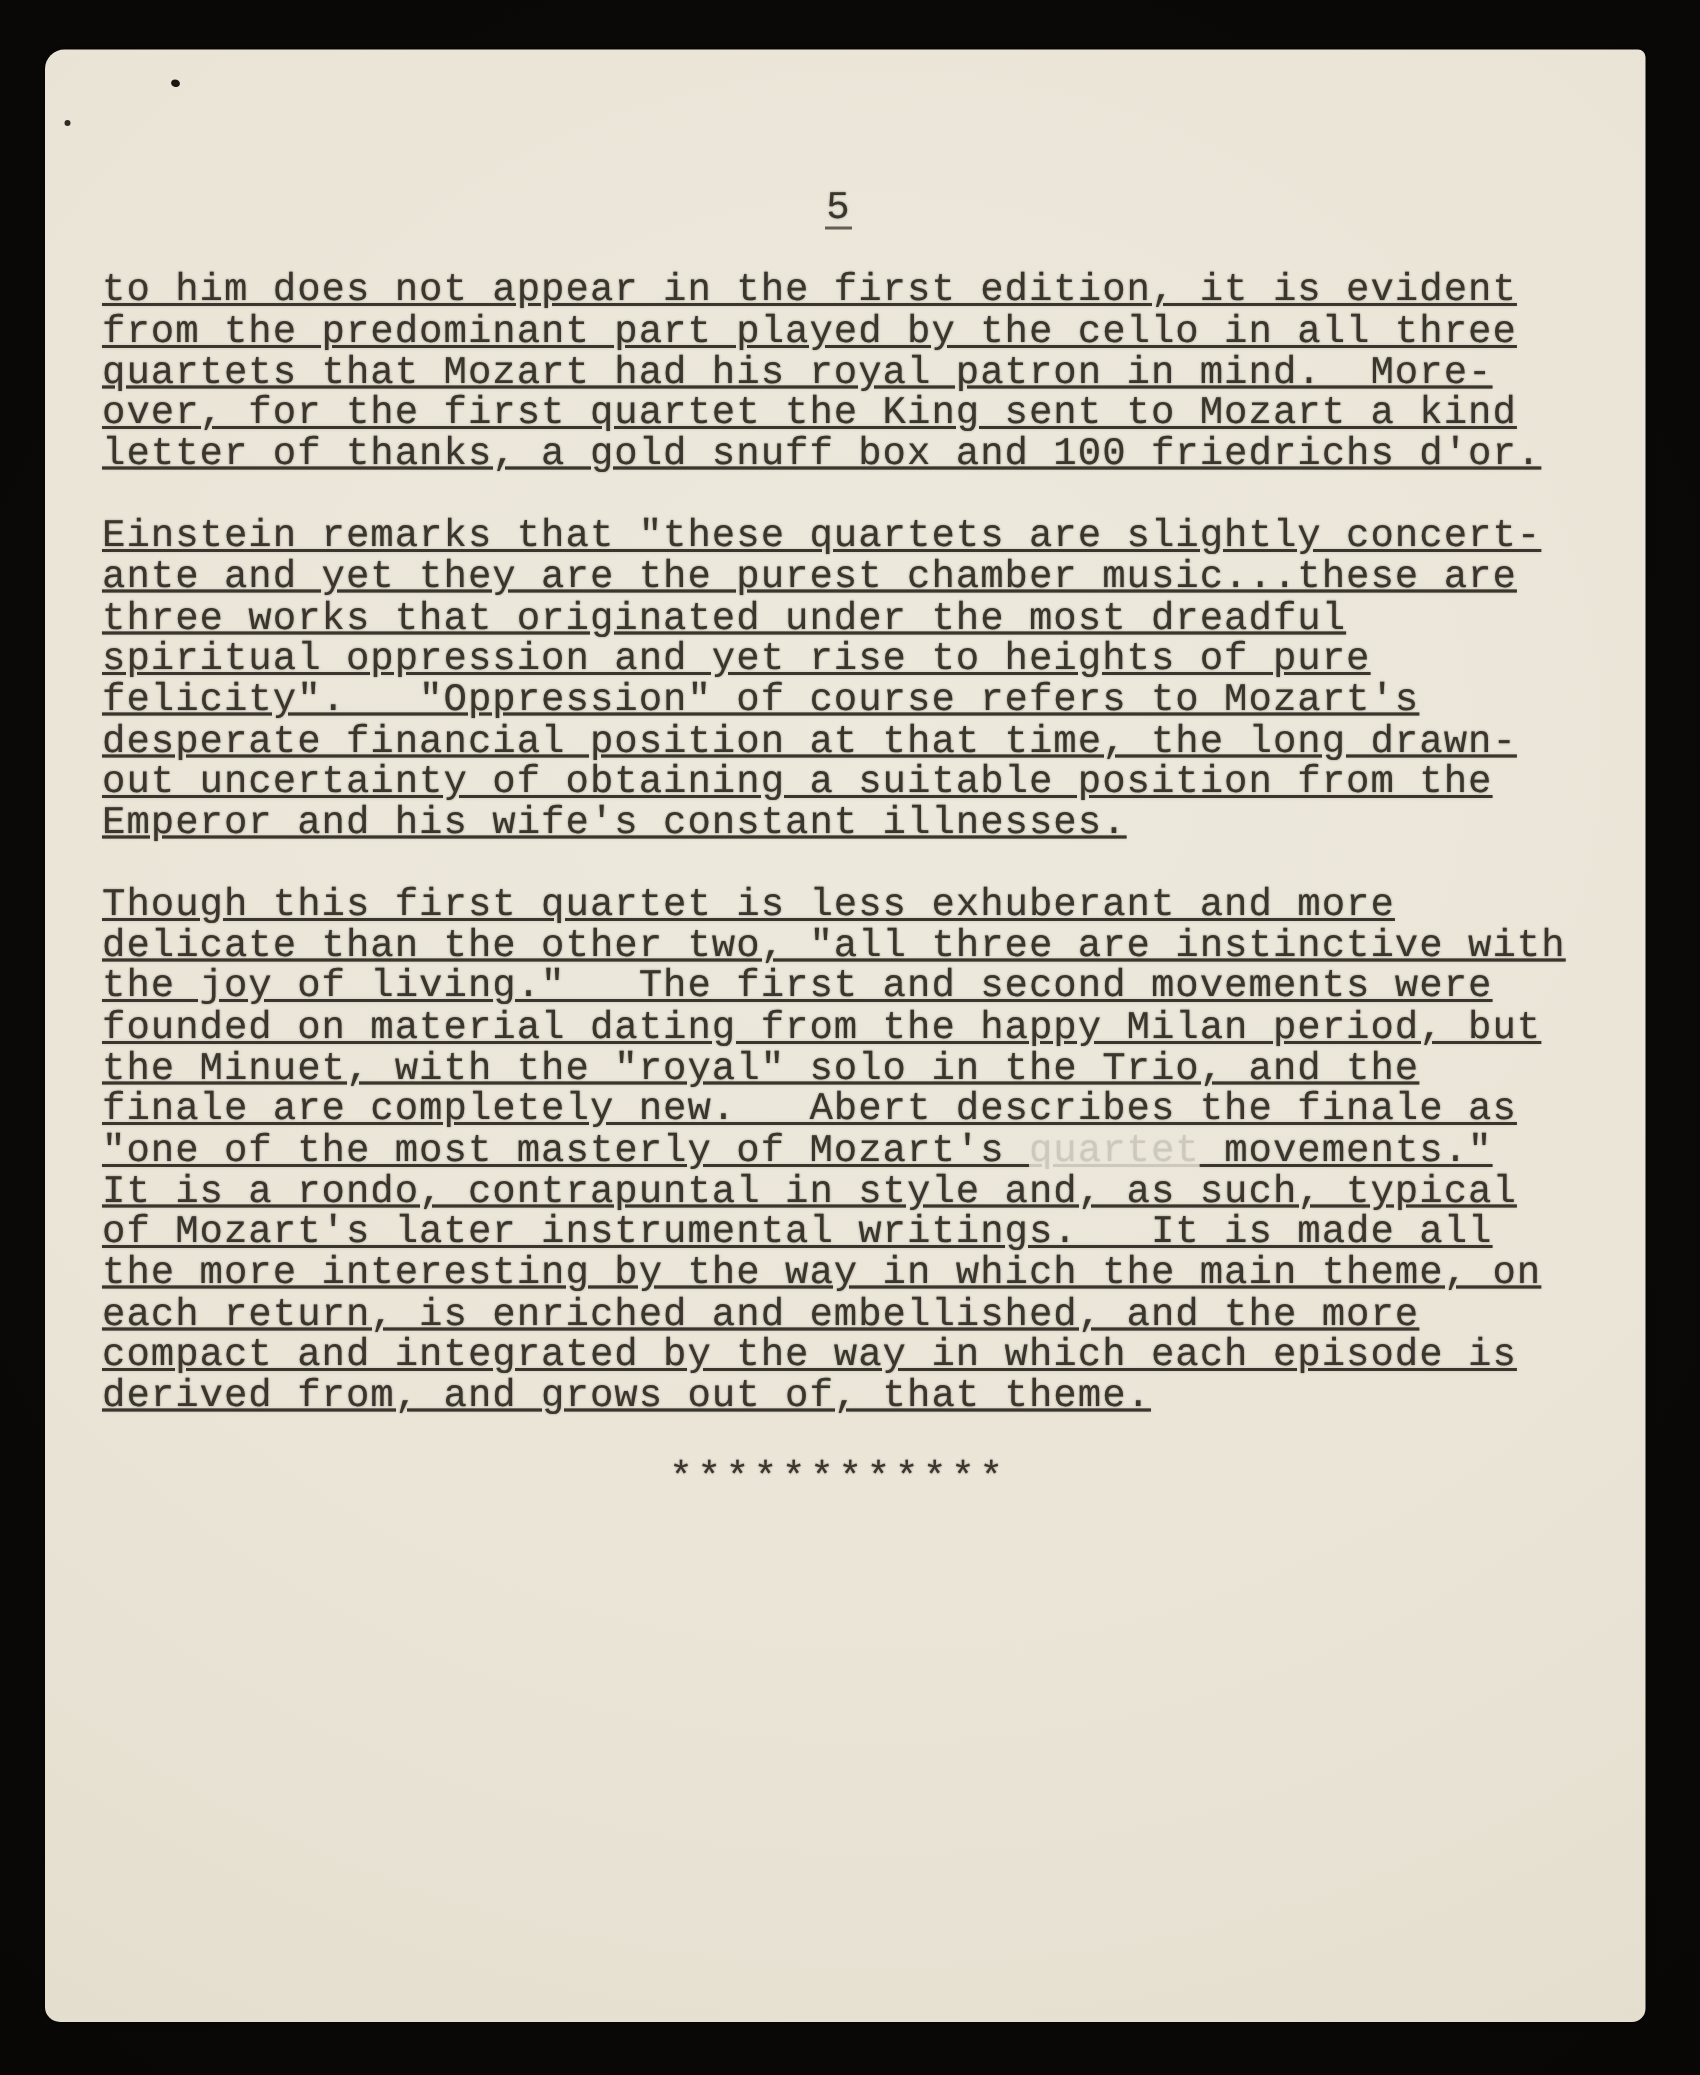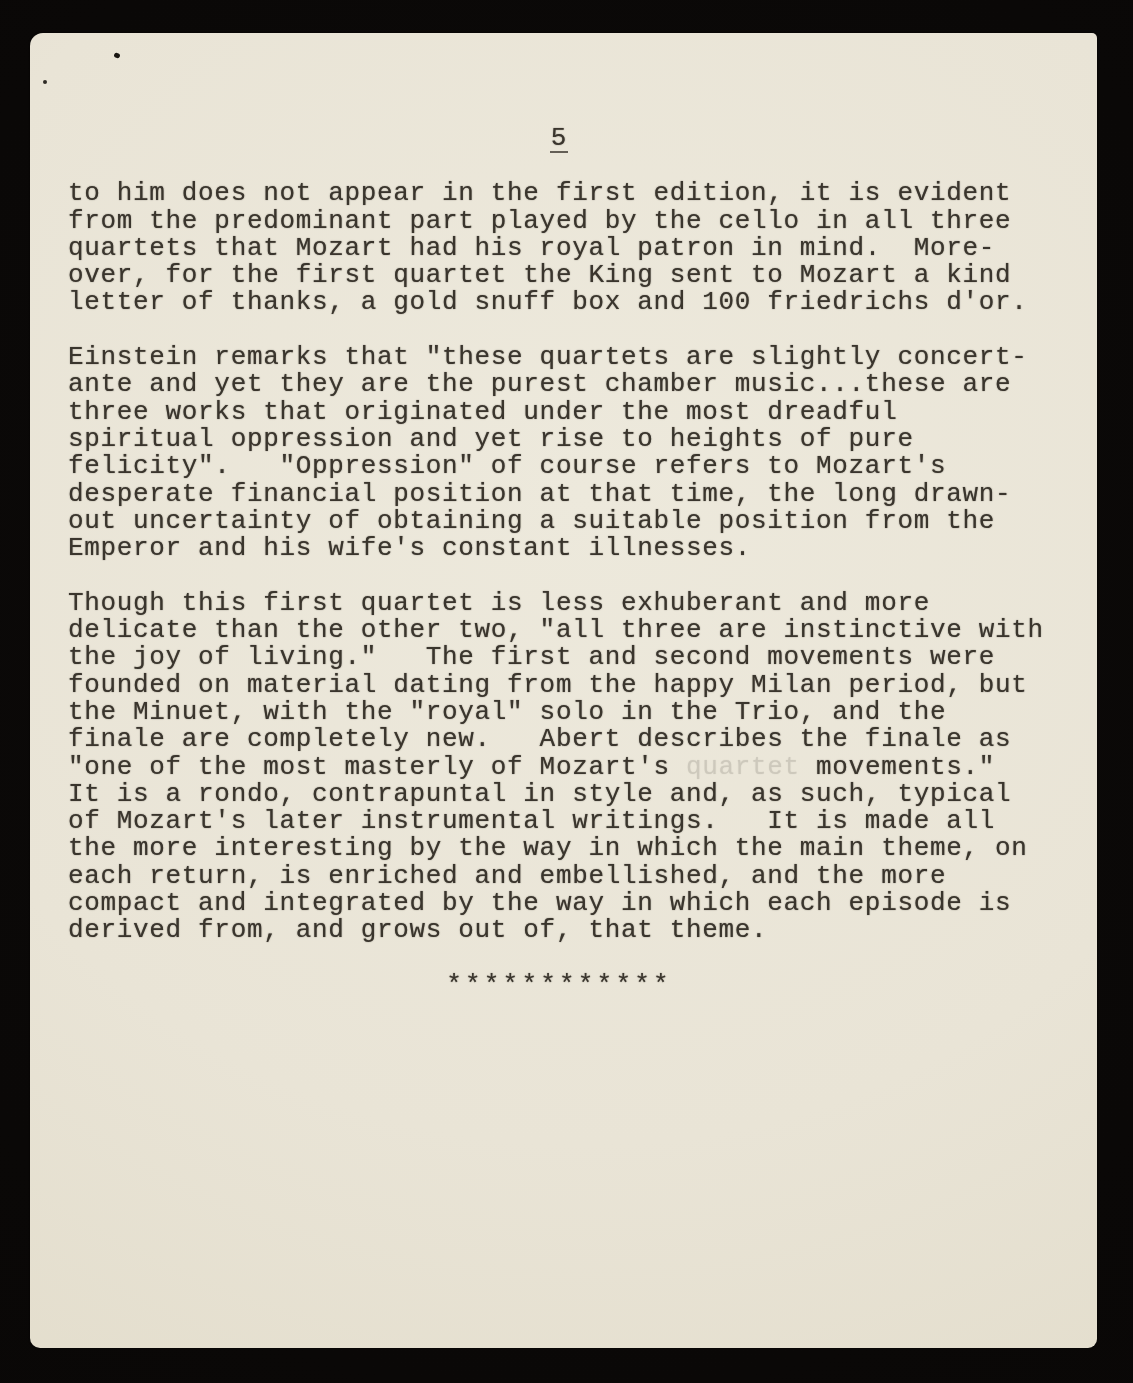--- a/index.html
+++ b/index.html
@@ -55,20 +55,21 @@
   }
   .page-number .pn {
     display: inline-block;
     border-bottom: 2px solid rgba(55,50,42,0.75);
     padding: 0 1px 0px 1px;
     line-height: 25px;
   }
   .para {
     margin: 0 0 27.3px 0;
     white-space: pre-wrap;
+    text-decoration: underline;
   }
   .faded-word {
     opacity: 0.16;
     text-align: center;
   }
   .separator {
     margin-top: 4px;
     text-align: center;
     letter-spacing: 3.2px;
     white-space: pre;

